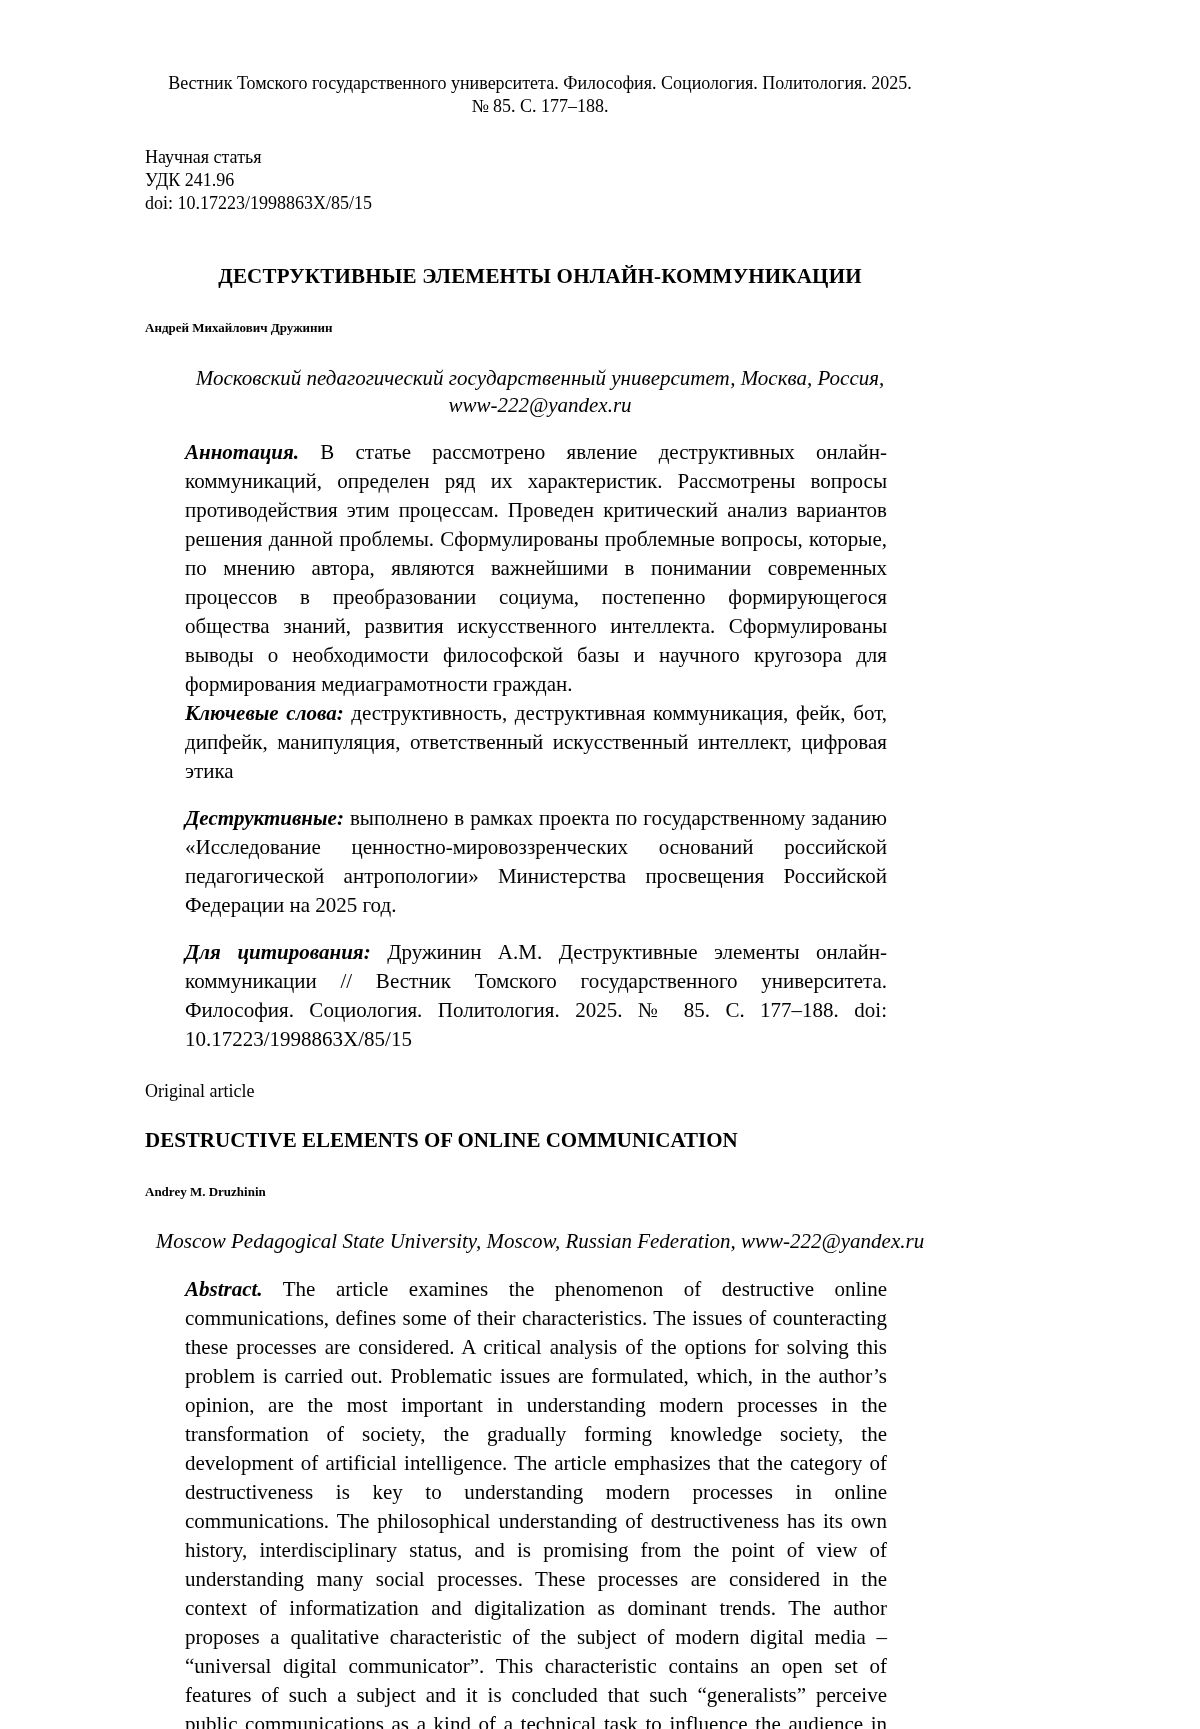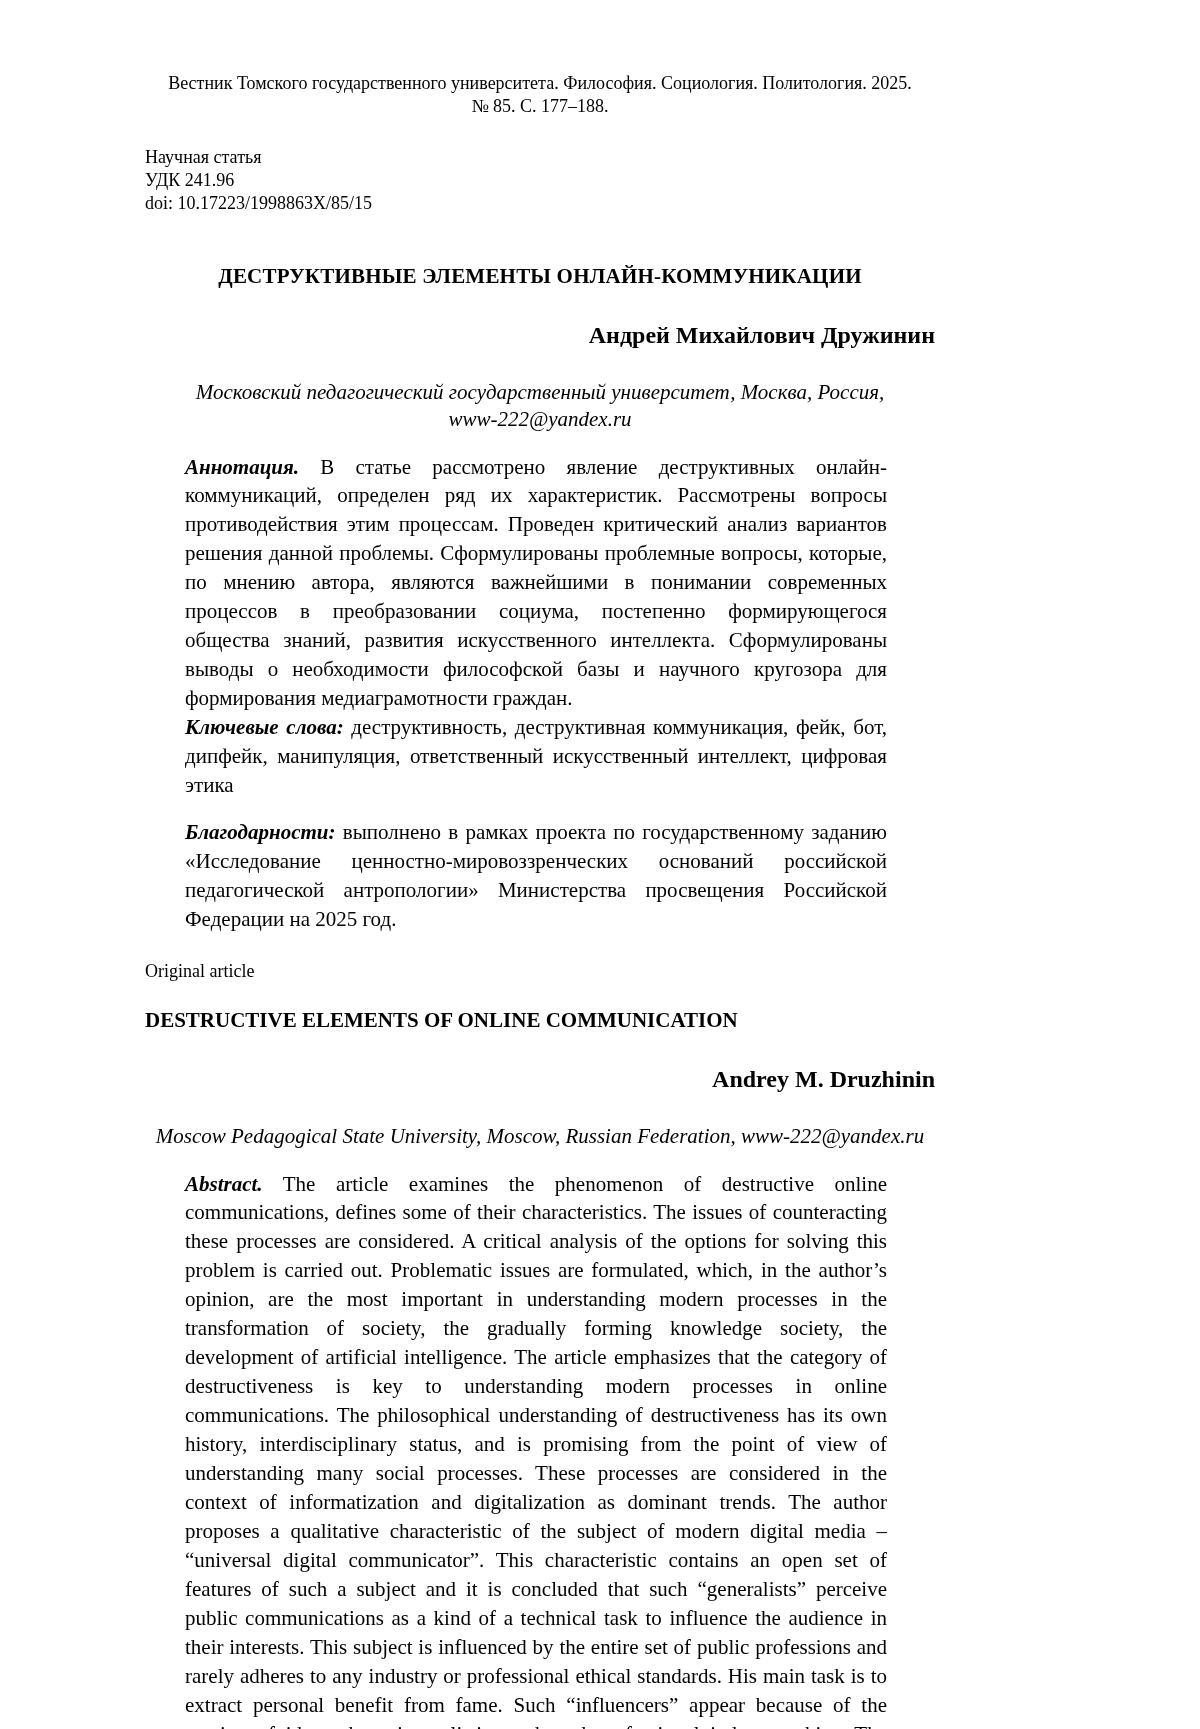--- a/index.html
+++ b/index.html
@@ -29,23 +29,23 @@
   .article-meta { margin-top: 28px; font-size: 18px; }
   .ru-title {
     margin-top: 48px;
     font-size: 21px;
     font-weight: bold;
     text-align: center;
     letter-spacing: 0.2px;
   }
   .author-name {
     margin-top: 30px;
-    font-size: 24px;
+    font-size: 13px;
     font-weight: bold;
-    text-align: right;
+    text-align: left;
   }
   .affiliation {
     margin-top: 28px;
     font-style: italic;
     text-align: center;
     font-size: 21px;
   }
   .indent-block {
     margin-top: 20px;
     margin-left: 40px;
@@ -91,23 +91,26 @@
       <div>Московский педагогический государственный университет, Москва, Россия,</div>
       <div>www-222@yandex.ru</div>
     </div>
 
     <div class="indent-block">
       <div><span class="lead-label">Аннотация.</span> <span>В статье рассмотрено явление деструктивных онлайн-коммуникаций, определен ряд их характеристик. Рассмотрены вопросы противодействия этим процессам. Проведен критический анализ вариантов решения данной проблемы. Сформулированы проблемные вопросы, которые, по мнению автора, являются важнейшими в понимании современных процессов в преобразовании социума, постепенно формирующегося общества знаний, развития искусственного интеллекта. Сформулированы выводы о необходимости философской базы и научного кругозора для формирования медиаграмотности граждан.</span></div>
       <div><span class="lead-label">Ключевые слова:</span> <span>деструктивность, деструктивная коммуникация, фейк, бот, дипфейк, манипуляция, ответственный искусственный интеллект, цифровая этика</span></div>
     </div>
 
     <div class="indent-block">
-      <span class="lead-label">Благодарности:</span> <span>выполнено в рамках проекта по государственному заданию «Исследование ценностно-мировоззренческих оснований российской педагогической антропологии» Министерства просвещения Российской Федерации на 2025 год.</span>
+      <span class="lead-label">Деструктивные:</span> <span>выполнено в рамках проекта по государственному заданию «Исследование ценностно-мировоззренческих оснований российской педагогической антропологии» Министерства просвещения Российской Федерации на 2025 год.</span>
     </div>
 
+    <div class="indent-block">
+      <span class="lead-label">Для цитирования:</span> <span>Дружинин А.М. Деструктивные элементы онлайн-коммуникации // Вестник Томского государственного университета. Философия. Социология. Политология. 2025. № 85. С. 177–188. doi: 10.17223/1998863X/85/15</span>
+    </div>
 
     <div class="original-article">Original article</div>
 
     <h2 class="en-title">DESTRUCTIVE ELEMENTS OF ONLINE COMMUNICATION</h2>
     <div class="author-name">Andrey M. Druzhinin</div>
     <div class="affiliation">Moscow Pedagogical State University, Moscow, Russian Federation, www-222@yandex.ru</div>
 
     <div class="indent-block">
       <span class="lead-label">Abstract.</span> <span>The article examines the phenomenon of destructive online communications, defines some of their characteristics. The issues of counteracting these processes are considered. A critical analysis of the options for solving this problem is carried out. Problematic issues are formulated, which, in the author’s opinion, are the most important in understanding modern processes in the transformation of society, the gradually forming knowledge society, the development of artificial intelligence. The article emphasizes that the category of destructiveness is key to understanding modern processes in online communications. The philosophical understanding of destructiveness has its own history, interdisciplinary status, and is promising from the point of view of understanding many social processes. These processes are considered in the context of informatization and digitalization as dominant trends. The author proposes a qualitative characteristic of the subject of modern digital media – “universal digital communicator”. This characteristic contains an open set of features of such a subject and it is concluded that such “generalists” perceive public communications as a kind of a technical task to influence the audience in their interests. This subject is influenced by the entire set of public professions and rarely adheres to any industry or professional ethical standards. His main task is to extract personal benefit from fame. Such “influencers” appear because of the erosion of ideas about journalistic work and professional industry ethics. The article considers some aspects of</span>
     </div>

